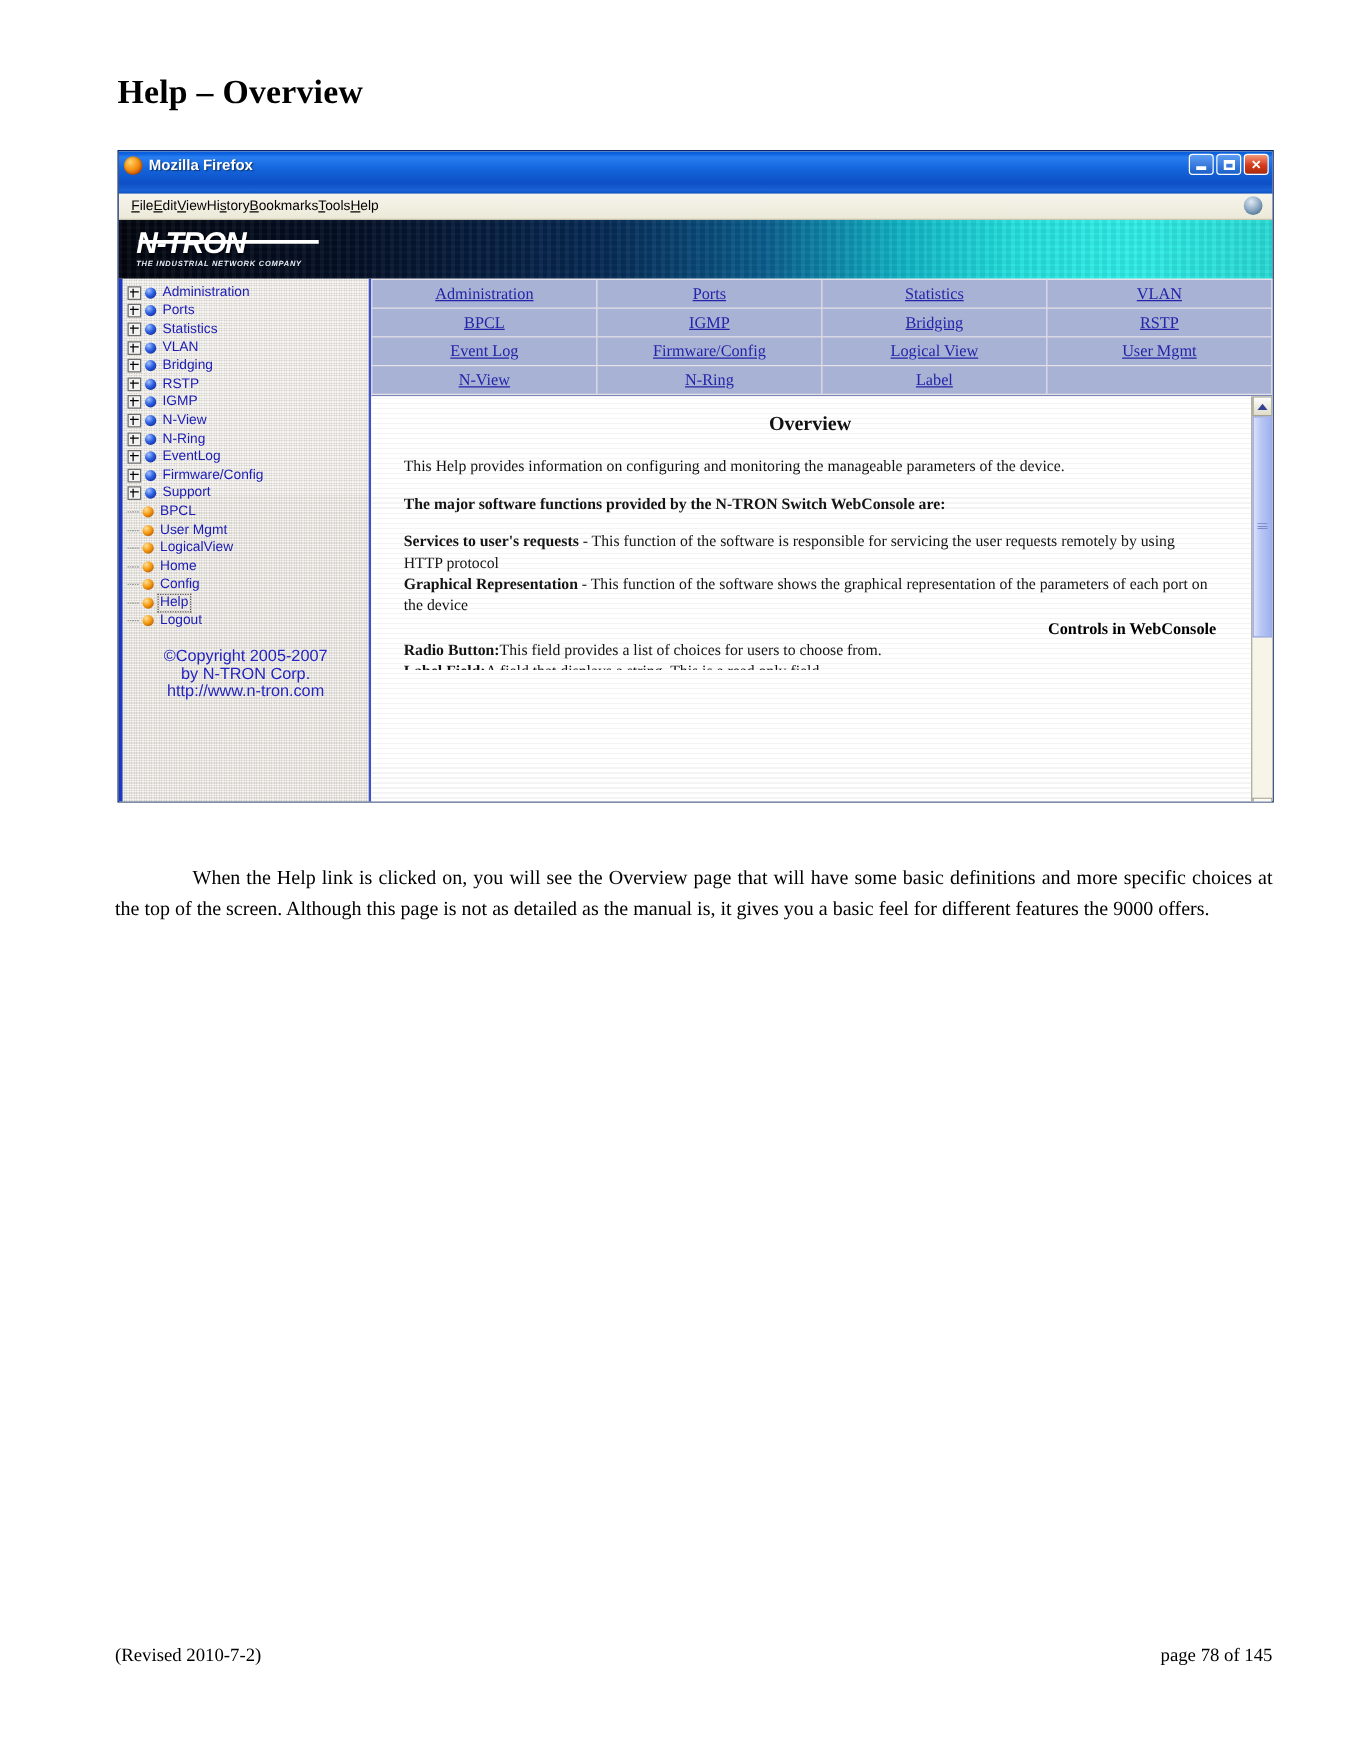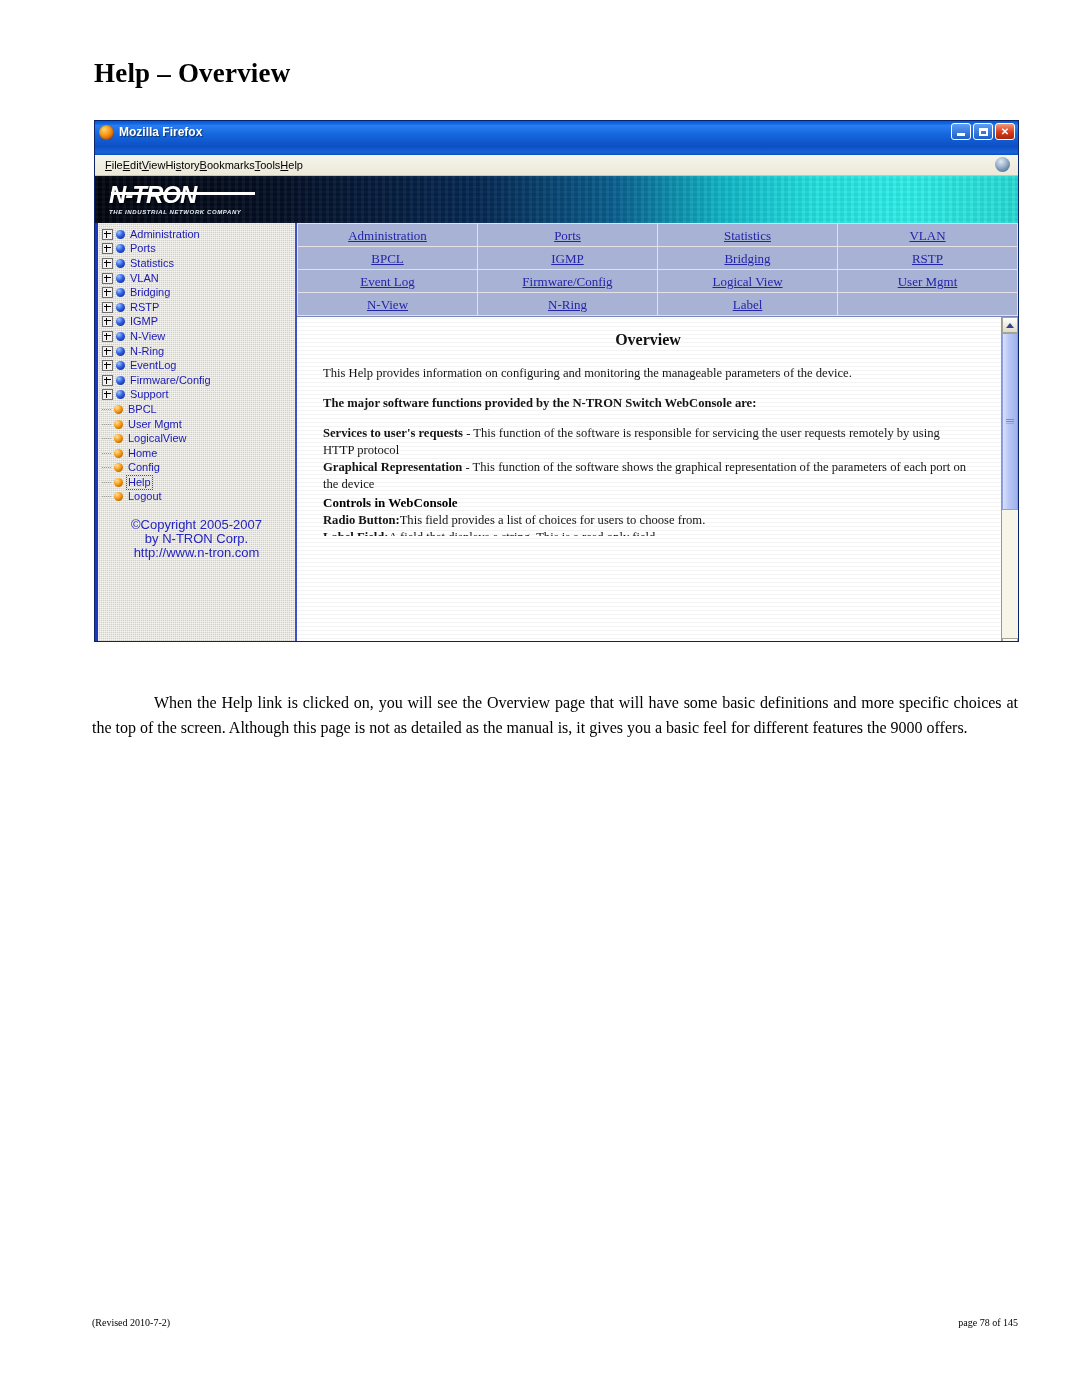--- a/index.html
+++ b/index.html
@@ -310,21 +310,21 @@
   .doc-p {
     font-family: "Liberation Serif", serif;
     font-size: 12.6px;
     color: #141414;
     line-height: 17px;
     margin: 0 0 13px 0;
   }
   .doc-p.tight { margin-bottom: 0; }
   .doc-b { font-weight: bold; }
   .doc-center {
-    text-align: left;
+    text-align: right;
     font-family: "Liberation Serif", serif;
     font-size: 13px;
     font-weight: bold;
     margin: 2px 0 1px 0;
   }
   .doc-clip {
     overflow: hidden;
     height: 7px;
   }
 
@@ -390,21 +390,21 @@
 
   
   .footer {
     position: absolute;
     left: 92px;
     top: 1317px;
     width: 926px;
     display: flex;
     justify-content: space-between;
     font-family: "Liberation Serif", serif;
-    font-size: 10px;
+    font-size: 15px;
     color: #000000;
   }
 </style>
 </head>
 <body>
 
 <div class="page-heading">Help – Overview</div>
 
 <div class="browser-window">
 

